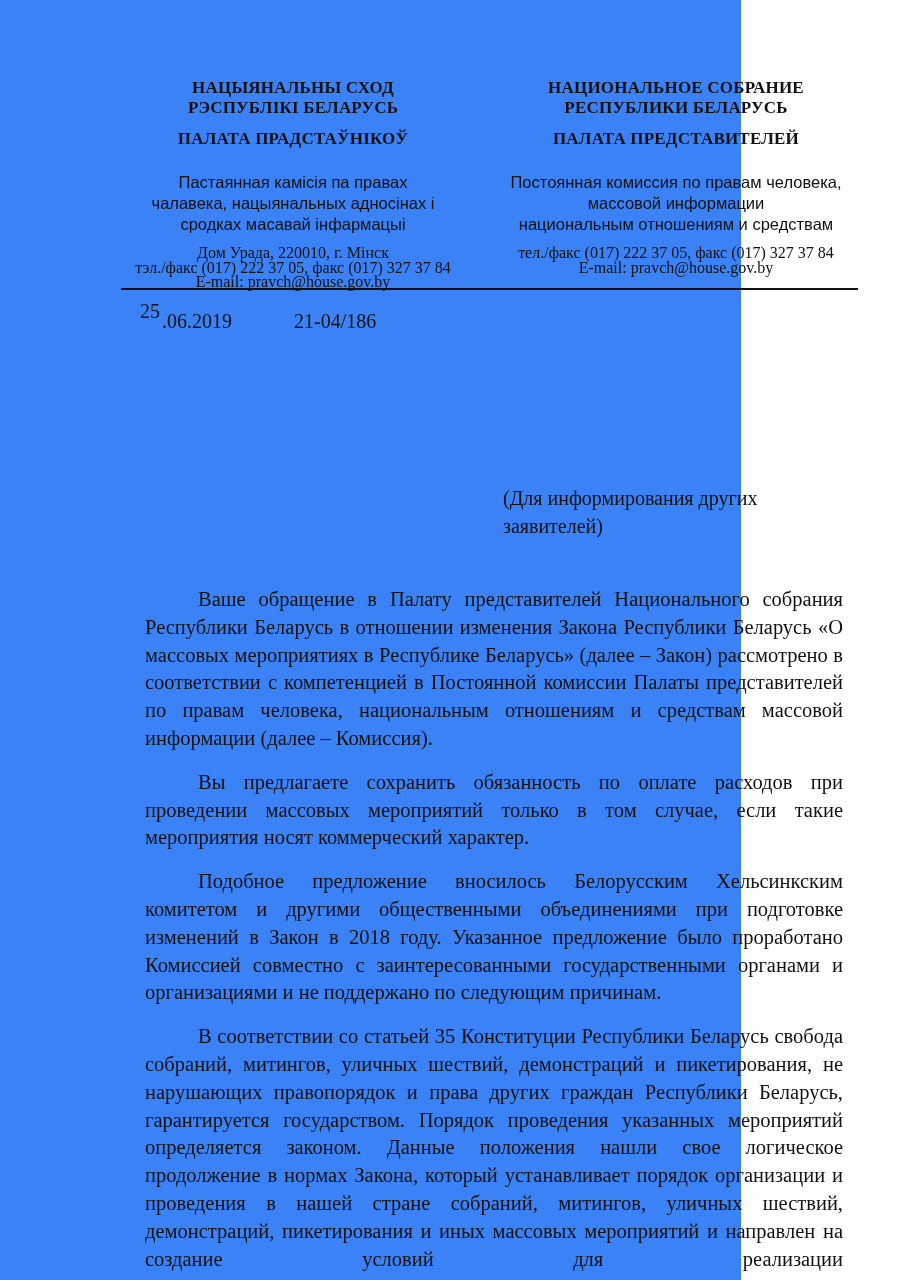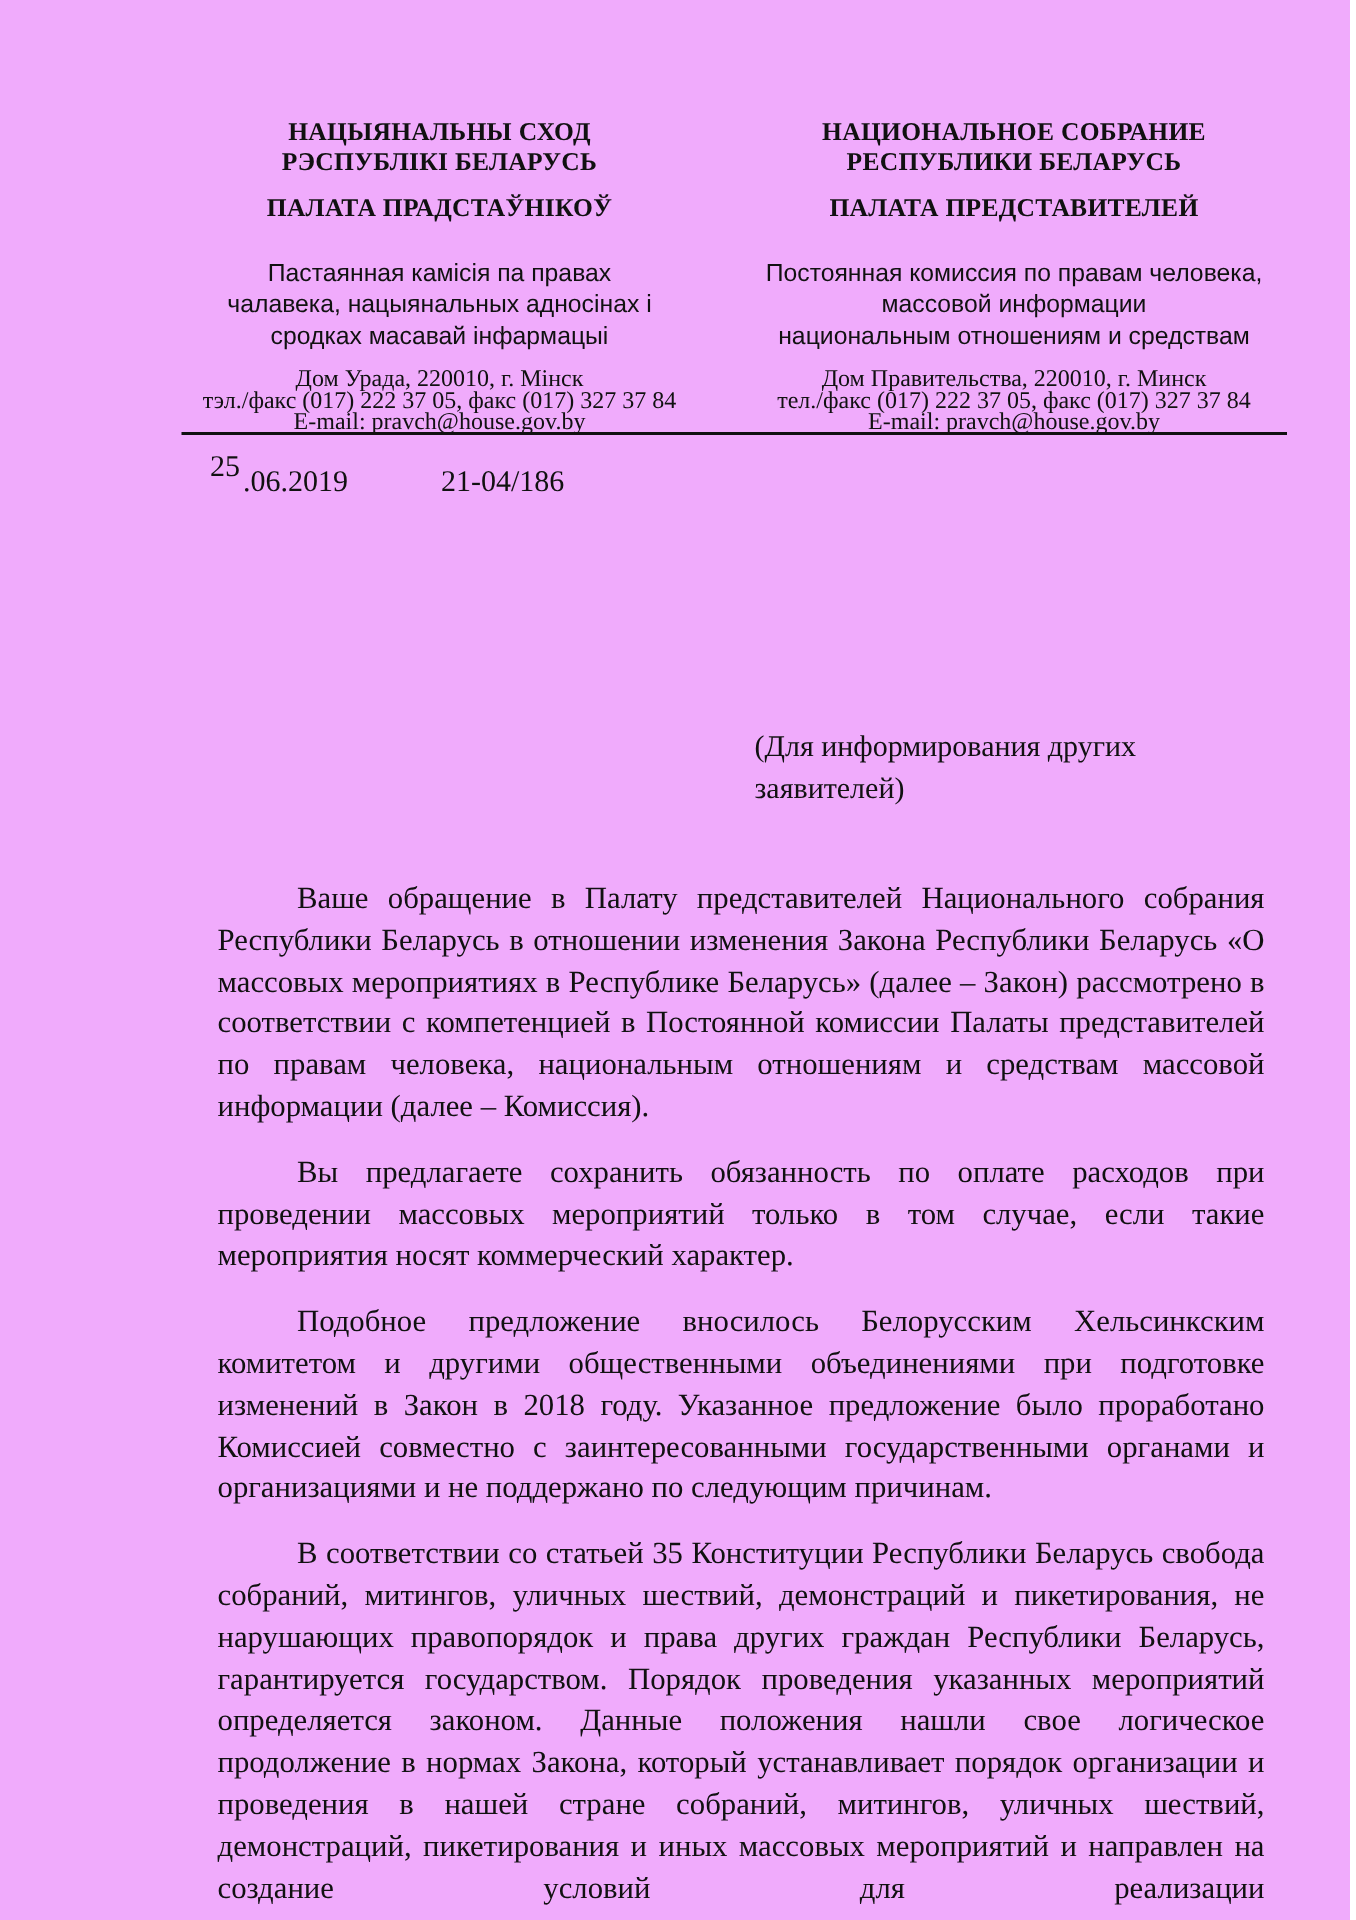--- a/index.html
+++ b/index.html
@@ -1,17 +1,17 @@
 <!DOCTYPE html>
 <html><head>
   <meta charset="utf-8">
   <style>
     html, body { margin: 0; padding: 0; background: #ffffff; }
     body { width: 904px; height: 1280px; position: relative; overflow: hidden; color: #111111; }
-    .page { position: absolute; left: 0; top: 0; width: 900px; height: 1280px; background: #f0abfc; }
+    .page { position: absolute; left: 0; top: 0; width: 741px; height: 1280px; background: #3b82f6; }
 
     .head-col { position: absolute; top: 78px; text-align: center; }
     .head-left { left: 128px; width: 330px; }
     .head-right { left: 488px; width: 376px; }
 
     .org-title { font-family: "Liberation Serif", serif; font-weight: bold; font-size: 17px; line-height: 20px; letter-spacing: 0.2px; }
     .chamber { font-family: "Liberation Serif", serif; font-weight: bold; font-size: 17px; line-height: 20px; margin-top: 11px; letter-spacing: 0.2px; }
     .commission { font-family: "Liberation Sans", sans-serif; font-size: 16.5px; line-height: 21px; margin-top: 23px; }
     .contacts { font-family: "Liberation Serif", serif; font-size: 16px; line-height: 14.5px; margin-top: 11px; }
 
@@ -52,21 +52,20 @@
   <div class="head-col head-right">
     <div class="org-title">НАЦИОНАЛЬНОЕ СОБРАНИЕ</div>
     <div class="org-title">РЕСПУБЛИКИ БЕЛАРУСЬ</div>
     <div class="chamber">ПАЛАТА ПРЕДСТАВИТЕЛЕЙ</div>
     <div class="commission">
       <div>Постоянная комиссия по правам человека,</div>
       <div>массовой информации</div>
       <div>национальным отношениям и средствам</div>
     </div>
     <div class="contacts">
-      <div>Дом Правительства, 220010, г. Минск</div>
       <div>тел./факс (017) 222 37 05, факс (017) 327 37 84</div>
       <div>E-mail: pravch@house.gov.by</div>
     </div>
   </div>
 
   <div class="rule"></div>
 
   <div class="doc-meta">
     <span class="date-day">25</span>
     <span class="date-rest">.06.2019</span>

